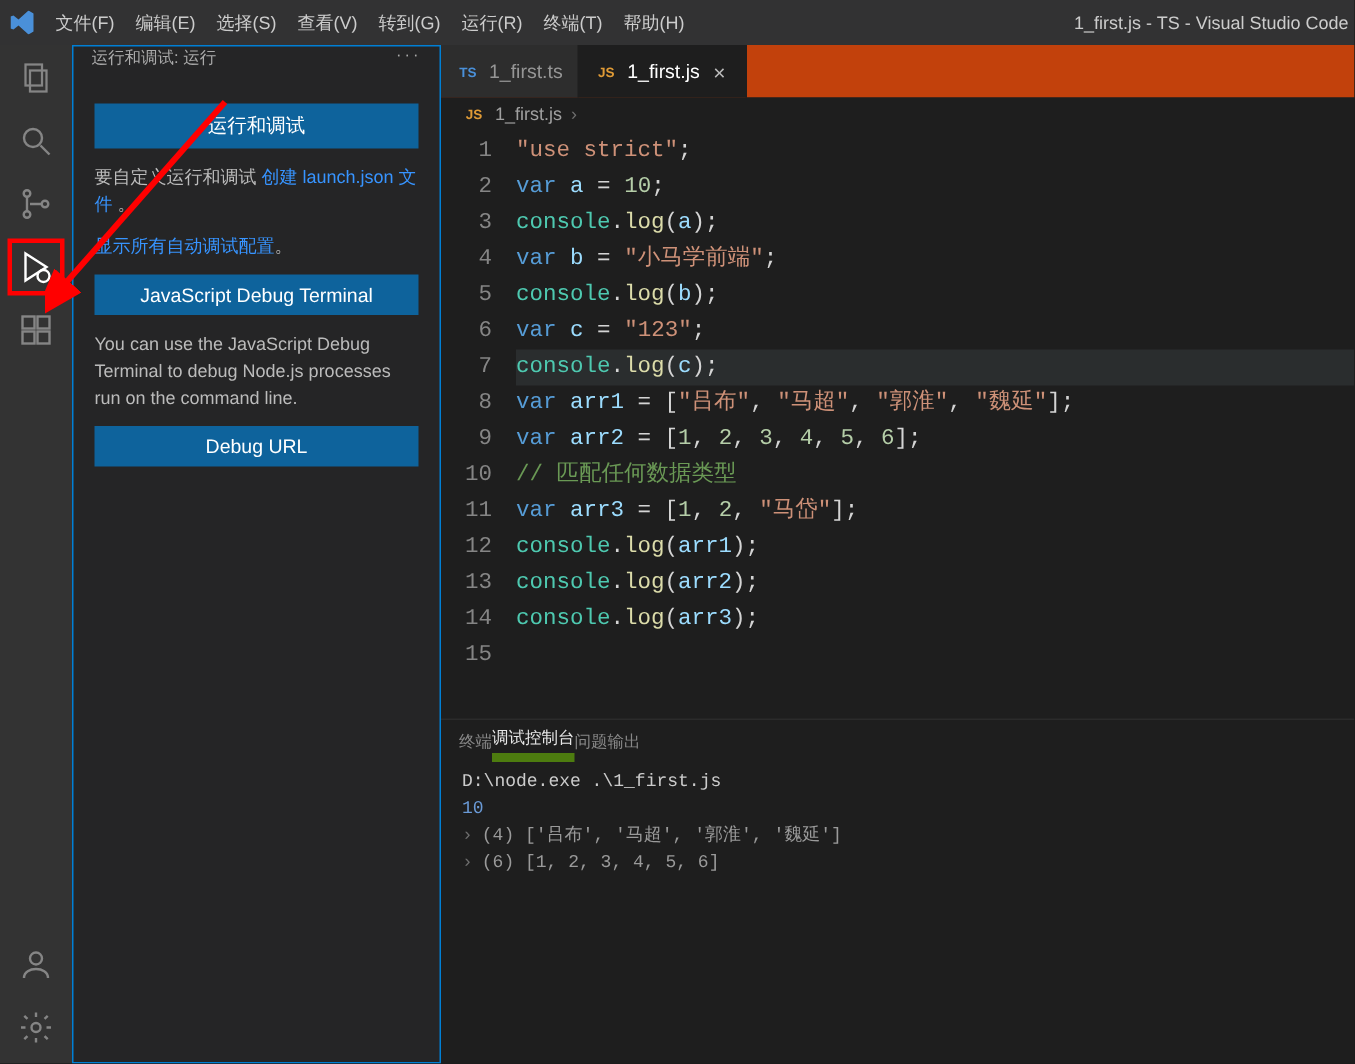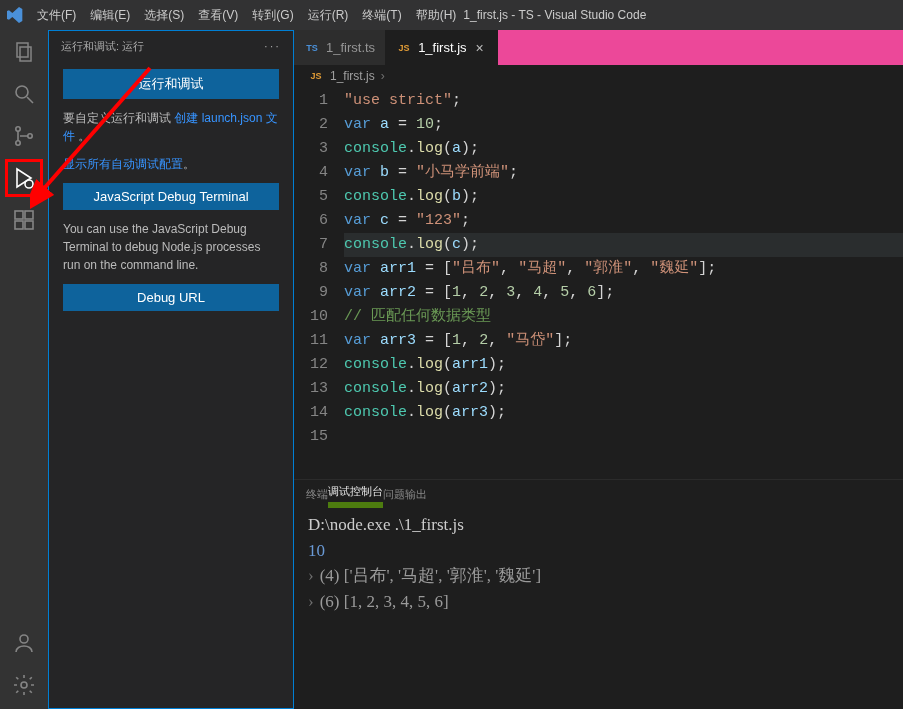--- a/index.html
+++ b/index.html
@@ -19,21 +19,21 @@
   background: #323233;
   display: flex;
   align-items: center;
   padding: 0 4px;
   color: #cccccc;
   font-size: 12px;
 }
 .titlebar .logo { width: 22px; display:flex; align-items:center; justify-content:center; }
 .titlebar .menus { display:flex; gap:0; margin-left:4px; }
 .titlebar .menu-item { padding: 4px 7px; cursor:pointer;text-align:right; }
-.titlebar .wintitle { flex:1; text-align:left; color:#cccccc; }
+.titlebar .wintitle { flex:1; text-align:right; color:#cccccc; }
 .body-row { flex:1; display:flex; min-height:0; }
 .activitybar {
   width: 48px;
   background:#333333;
   display:flex;
   flex-direction:column;
   align-items:center;
   padding-top:8px;
   gap:14px;
 }
@@ -47,21 +47,20 @@
 .sidebar {
   width: 246px;
   background:#252526;
   display:flex;
   flex-direction:column;
   border:1px solid #007fd4;
 }
 .sidebar-header {
   height:30px;
   display:flex;
-  align-items:center;
   padding:0 12px;
   color:#aaaaaa;
   font-size:11px;
   justify-content:space-between;
 }
 .sidebar-body { padding: 8px 14px; display:flex;flex-direction:column; gap:10px; }
 .big-button {
   background:#0e639c;
   color:#ffffff;
   text-align:center;
@@ -73,21 +72,21 @@
 .sidebar-text .link { color:#3794ff; cursor:pointer; }
 .main {
   flex:1;
   display:flex;
   flex-direction:column;
   min-width:0;
   background:#1e1e1e;
 }
 .tabs {
   height:35px;
-  background:#ec4899;
+  background:#c2410c;
   display:flex;
 }
 .tab {
   display:flex;
   align-items:center;
   padding: 0 10px;
   gap:6px;
   background:#2d2d2d;
   color:#969696;
   font-size:13px;
@@ -153,22 +152,22 @@
   display:flex;
   padding:0 12px;
   font-size:11px;
   color:#888888;
 }
 .panel-tab { display:flex;align-items:center;cursor:pointer; }
 .panel-tab.active { color:#e7e7e7; border-bottom:6px solid #4d7c0f; }
 .panel-body {
   flex:1;
   padding:4px 14px;
-  font-family: Liberation Serif, serif;
-  font-size:17px;
+  font-family: Liberation Mono, monospace;
+  font-size:12px;
   line-height:1.5;
   overflow:auto;
 }
 .con-cmd { color:#cccccc; }
 .con-blue { color:#6a9ad6; }
 .con-dim { color:#9a9a9a; }
 .caret { color:#6e6e6e; margin-right:6px; }
 .arrow-annot {
   position:absolute;
   pointer-events:none;

